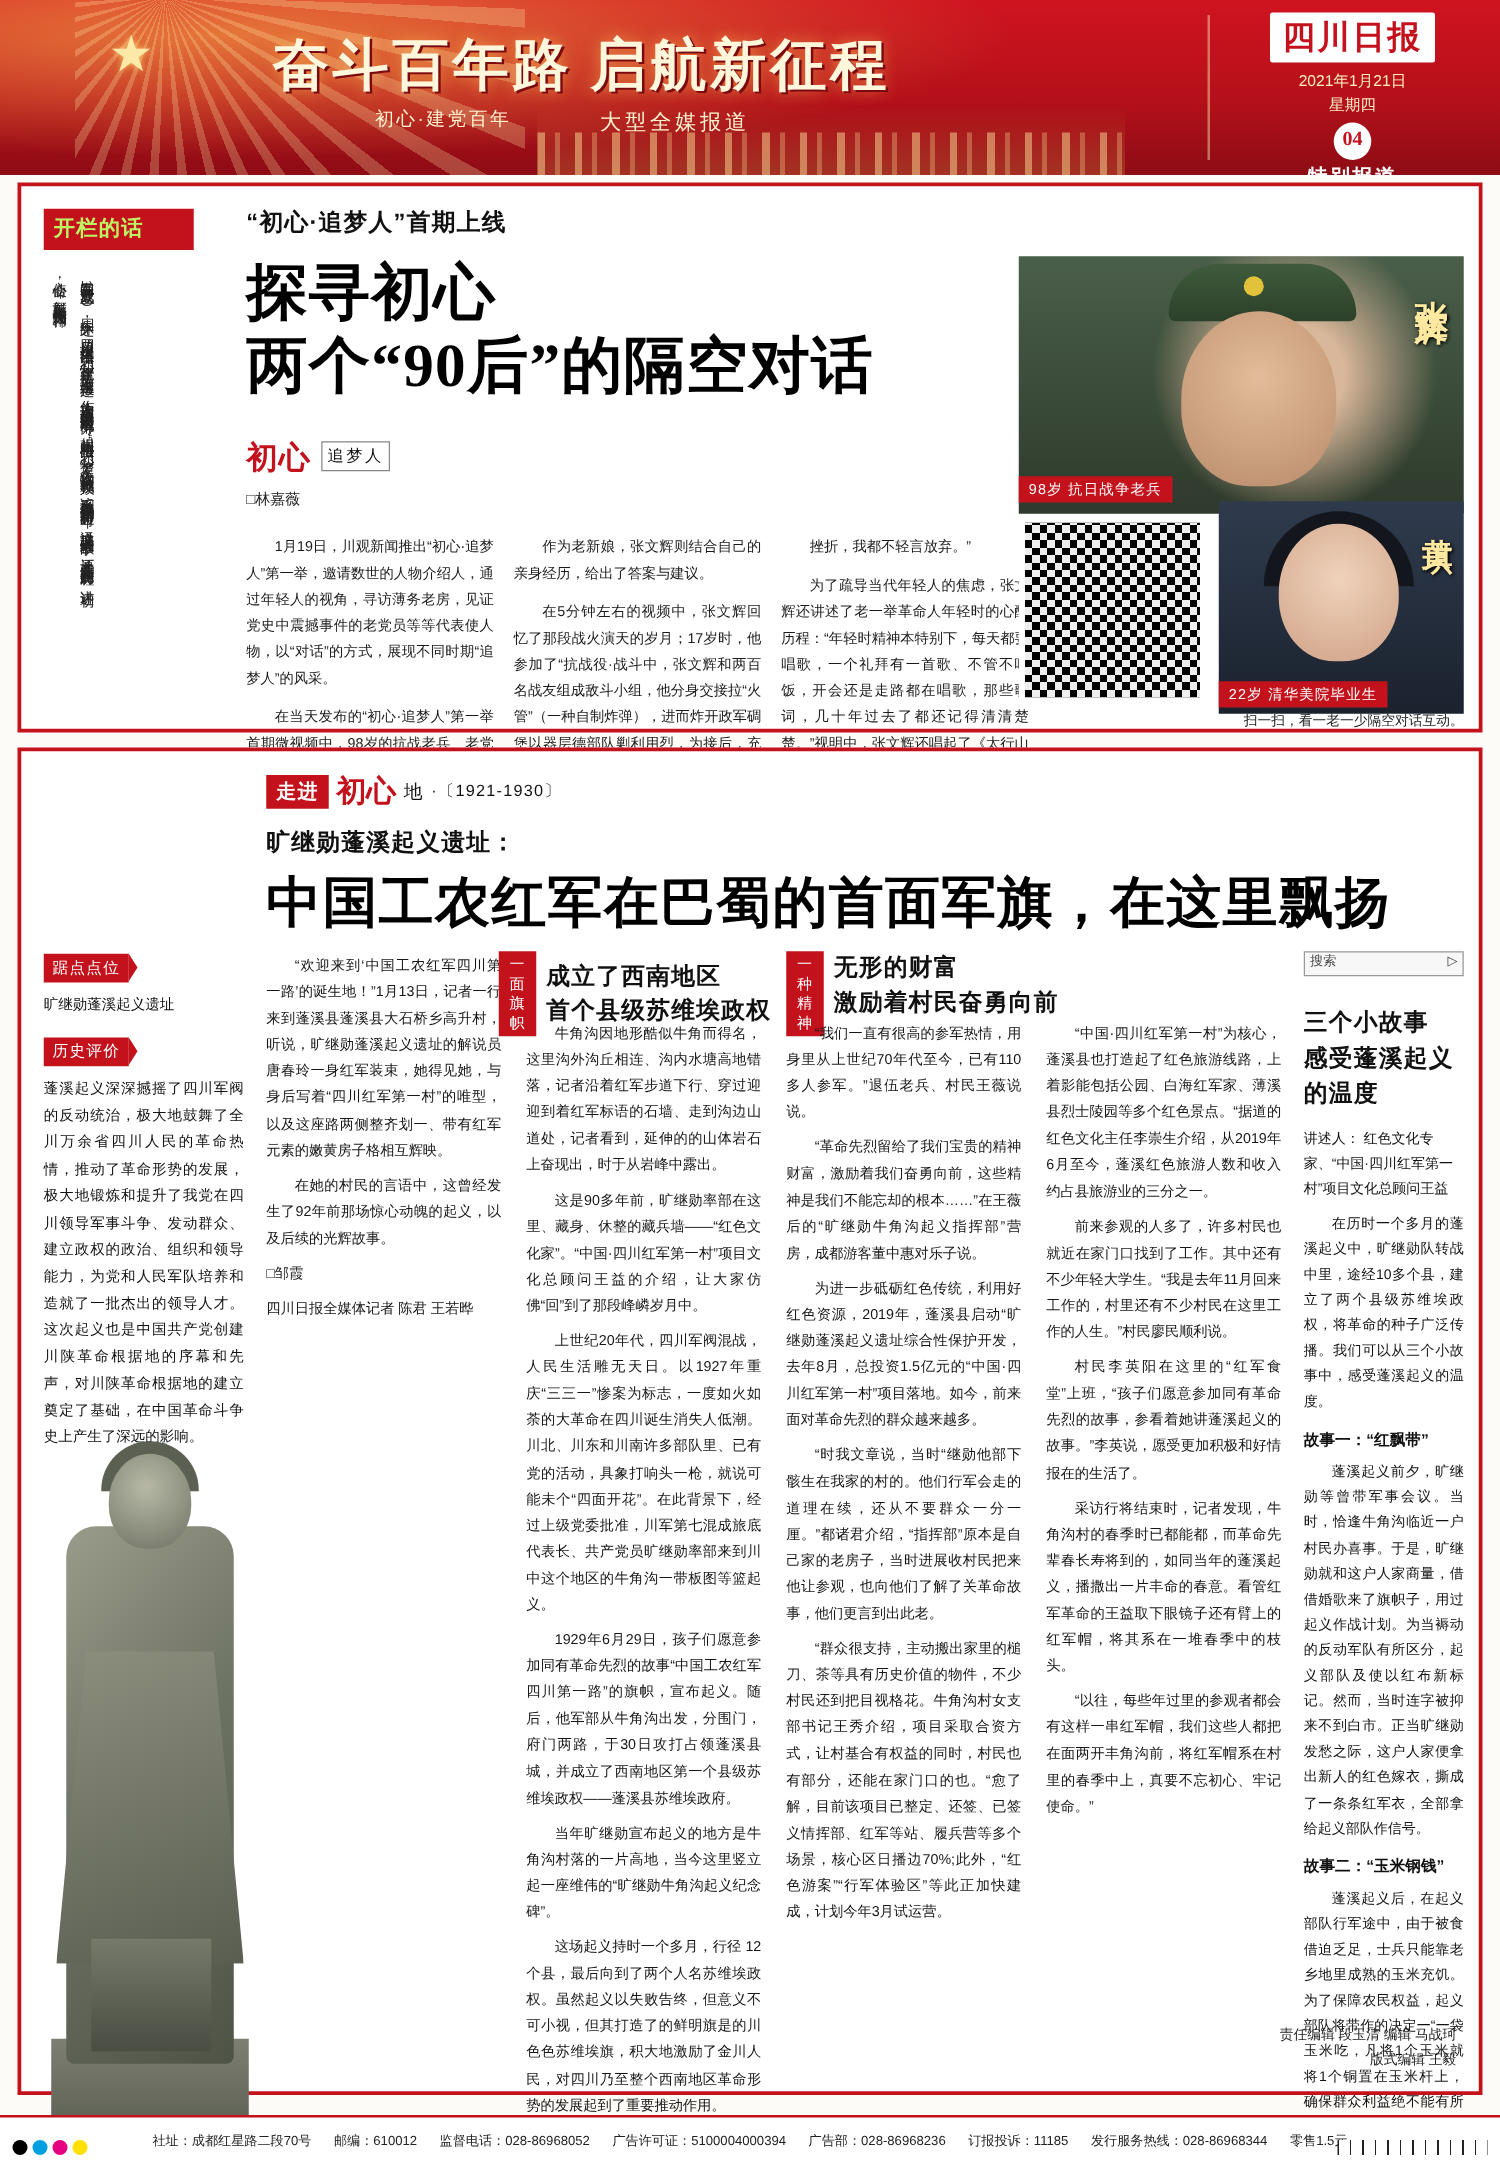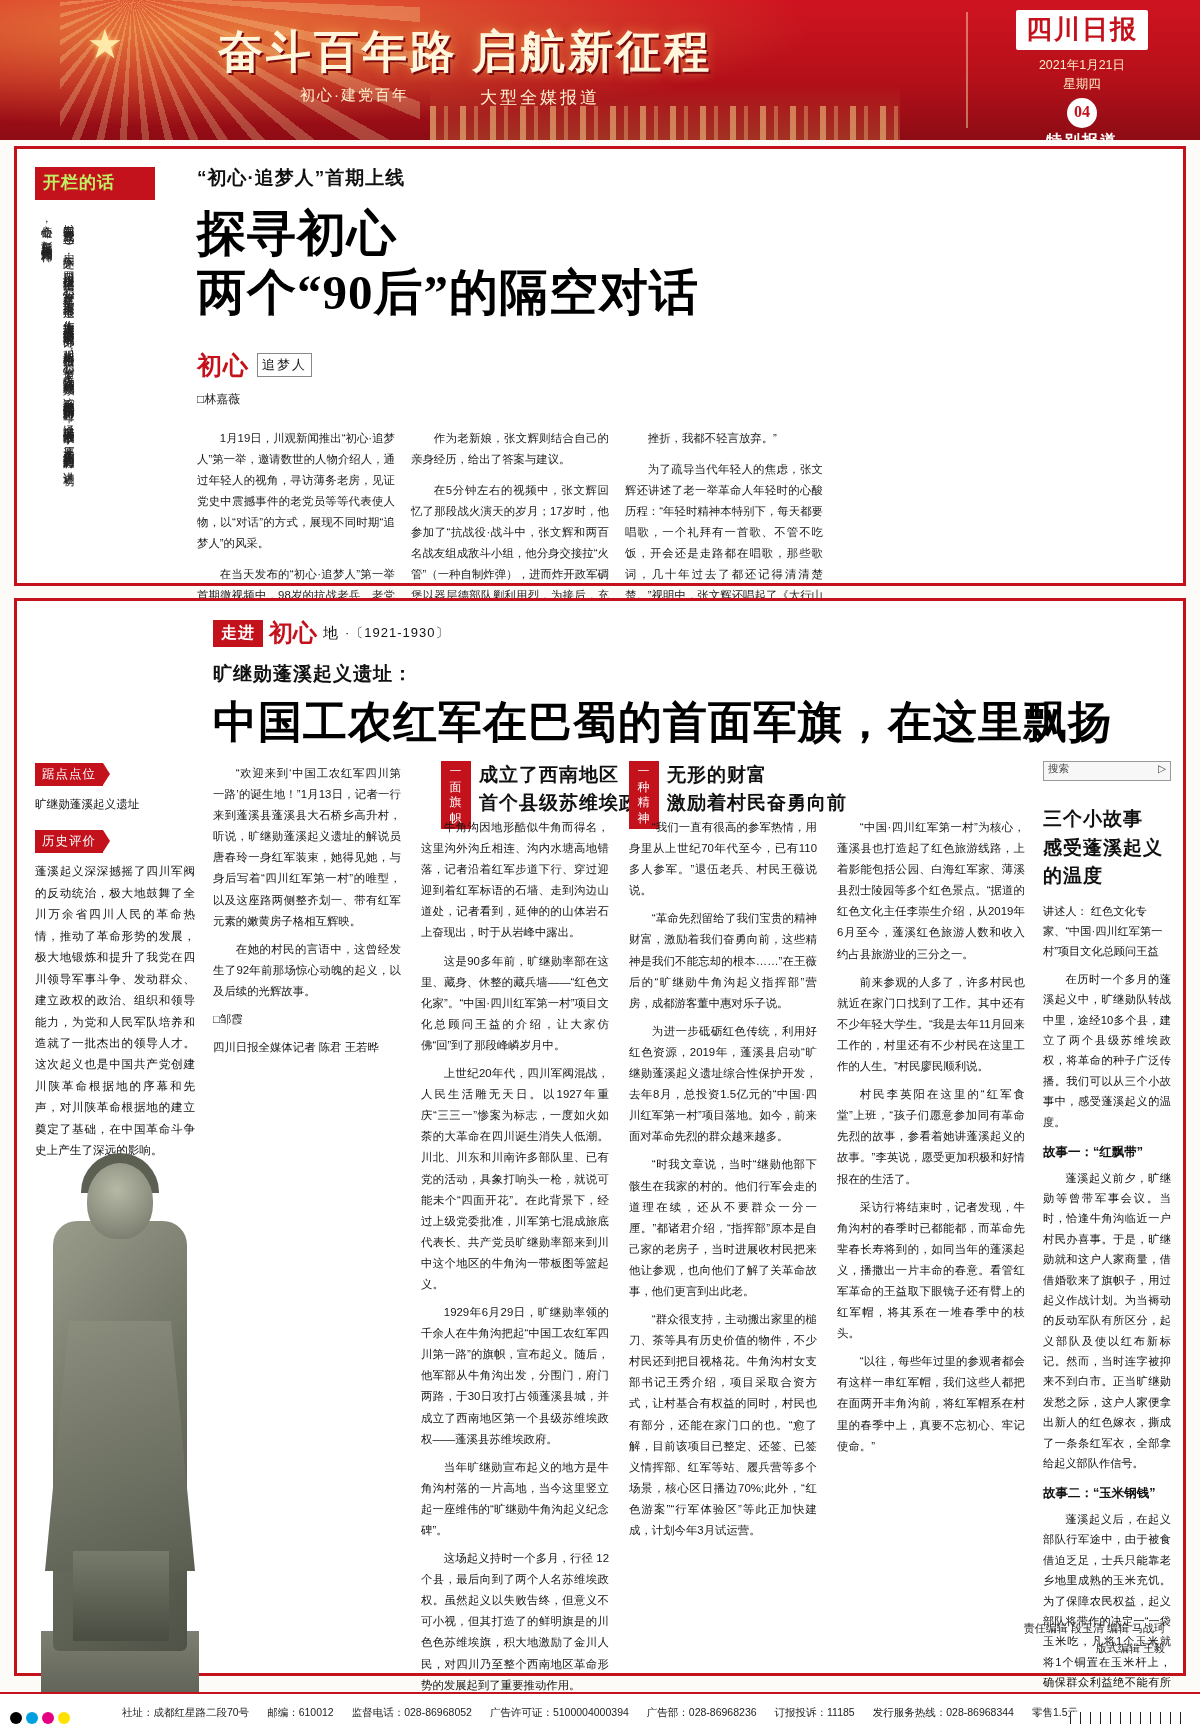--- a/index.html
+++ b/index.html
@@ -215,21 +215,21 @@
   .c2 { left:404px; top:216px; width:188px; }
   .c3 { left:612px; top:216px; width:188px; }
   .c4 { left:820px; top:216px; width:188px; }
 
   .subhead { position:absolute; display:flex; gap:8px; align-items:flex-start; }
   .subhead .mk {
     background:#c3121c; color:#fff; font-size:12px; padding:3px 5px; line-height:1.3; letter-spacing:1px;
     text-align:center; width:30px;
   }
   .subhead .tx { font-size:19px; font-weight:bold; line-height:1.45; letter-spacing:1px; }
-  .sh1 { left:424px; top:160px; }
+  .sh1 { left:382px; top:160px;align-items:center; }
   .sh2 { left:612px; top:160px; }
 
   
   .sidepanel { position:absolute; left:1026px; top:160px; width:128px; }
   .sp-search {
     display:flex; align-items:flex-start; justify-content:space-between;
     border:1px solid #999; height:20px; padding:0 4px; font-size:10.5px; color:#444; background:#f7f7f7;
   }
   .sp-title { margin-top:24px; font-size:19px; font-weight:bold; line-height:1.5; letter-spacing:1px; }
   .sp-teller { margin-top:10px; font-size:11.2px; line-height:1.8; }
@@ -309,20 +309,40 @@
         </div>
         <div class="col">
           <p>挫折，我都不轻言放弃。”</p>
           <p>为了疏导当代年轻人的焦虑，张文辉还讲述了老一举革命人年轻时的心酸历程：“年轻时精神本特别下，每天都要唱歌，一个礼拜有一首歌、不管不吃饭，开会还是走路都在唱歌，那些歌词，几十年过去了都还记得清清楚楚。”视明中，张文辉还唱起了《太行山上》等革命歌曲。</p>
           <p>98岁的老党员与当代“90后”，其实都是不同时代的“追梦人”。</p>
           <p>通过这场隔空对话，黄琪或许找到了自己的答案——他追寻着“文辉成为自己的入党介绍人、惟视频请看之际，这位1942年入党，已有78年党龄的老党员正庄严宣誓：“我的初心不变，献给中国共产党成立100周年。”</p>
         </div>
       </div>
     </div>
 
+    <div class="photos">
+      <div class="ph ph1">
+        <div class="hat"></div>
+        <div class="face"></div>
+        <div class="cap-vert">张文辉</div>
+      </div>
+      <div class="tagline tag1">98岁 抗日战争老兵</div>
+
+      <div class="ph ph2">
+        <div class="hair"></div>
+        <div class="face"></div>
+        <div class="cap-vert">黄琪</div>
+      </div>
+      <div class="tagline tag2">22岁 清华美院毕业生</div>
+
+      <div class="qr">
+          <div class="grid"></div>
+        </div>
+      <div class="qr-cap">扫一扫，看一老一少隔空对话互动。</div>
+    </div>
   </div>
 
   <div class="mainbox">
 
     <div class="ribbon">
       <span class="r1">走进</span>
       <span class="r2">初心</span>
       <span class="r3">地</span>
       <span class="r4">·〔1921-1930〕</span>
     </div>
@@ -362,21 +382,21 @@
       <span class="tx">
         <span>成立了西南地区</span><br>
         <span>首个县级苏维埃政权</span>
       </span>
     </div>
 
     <div class="mcol c2">
       <p>牛角沟因地形酷似牛角而得名，这里沟外沟丘相连、沟内水塘高地错落，记者沿着红军步道下行、穿过迎迎到着红军标语的石墙、走到沟边山道处，记者看到，延伸的的山体岩石上奋现出，时于从岩峰中露出。</p>
       <p>这是90多年前，旷继勋率部在这里、藏身、休整的藏兵墙——“红色文化家”。“中国·四川红军第一村”项目文化总顾问王益的介绍，让大家仿佛“回”到了那段峰嶙岁月中。</p>
       <p>上世纪20年代，四川军阀混战，人民生活雕无天日。以1927年重庆“三三一”惨案为标志，一度如火如荼的大革命在四川诞生消失人低潮。川北、川东和川南许多部队里、已有党的活动，具象打响头一枪，就说可能未个“四面开花”。在此背景下，经过上级党委批准，川军第七混成旅底代表长、共产党员旷继勋率部来到川中这个地区的牛角沟一带板图等篮起义。</p>
-      <p>1929年6月29日，旷继勋率领的千余人在牛角沟把起“中国工农红军四川第一路”的旗帜，宣布起义。随后，他军部从牛角沟出发，分围门，府门两路，于30日攻打占领蓬溪县城，并成立了西南地区第一个县级苏维埃政权——蓬溪县苏维埃政府。</p>
+      <p>1929年6月29日，孩子们愿意参加同有革命先烈的故事“中国工农红军四川第一路”的旗帜，宣布起义。随后，他军部从牛角沟出发，分围门，府门两路，于30日攻打占领蓬溪县城，并成立了西南地区第一个县级苏维埃政权——蓬溪县苏维埃政府。</p>
       <p>当年旷继勋宣布起义的地方是牛角沟村落的一片高地，当今这里竖立起一座维伟的“旷继勋牛角沟起义纪念碑”。</p>
       <p>这场起义持时一个多月，行径 12 个县，最后向到了两个人名苏维埃政权。虽然起义以失败告终，但意义不可小视，但其打造了的鲜明旗是的川色色苏维埃旗，积大地激励了金川人民，对四川乃至整个西南地区革命形势的发展起到了重要推动作用。</p>
 
     </div>
 
     <div class="subhead sh2">
       <span class="mk">一种精神</span>
       <span class="tx">
         <span>无形的财富</span><br>
         <span>激励着村民奋勇向前</span>

